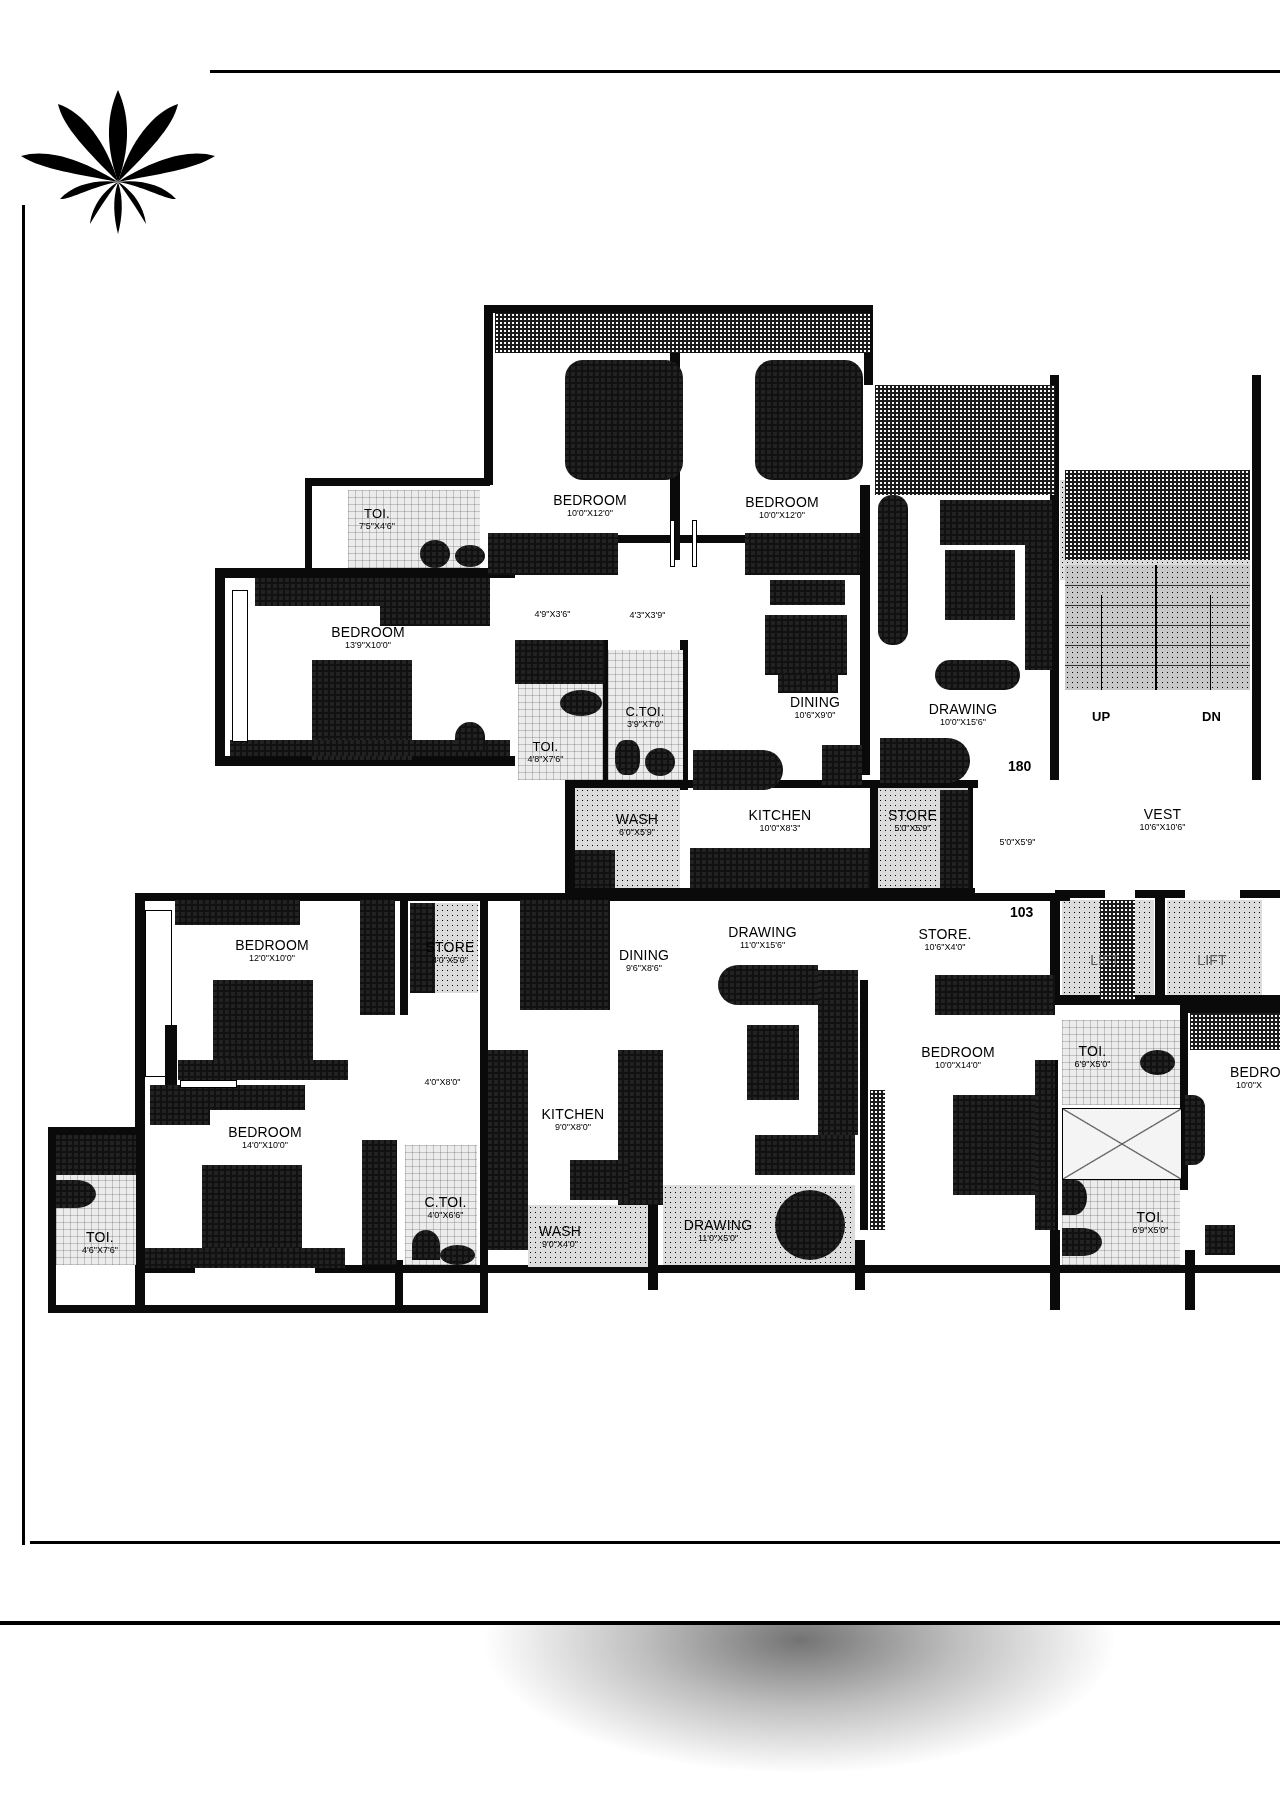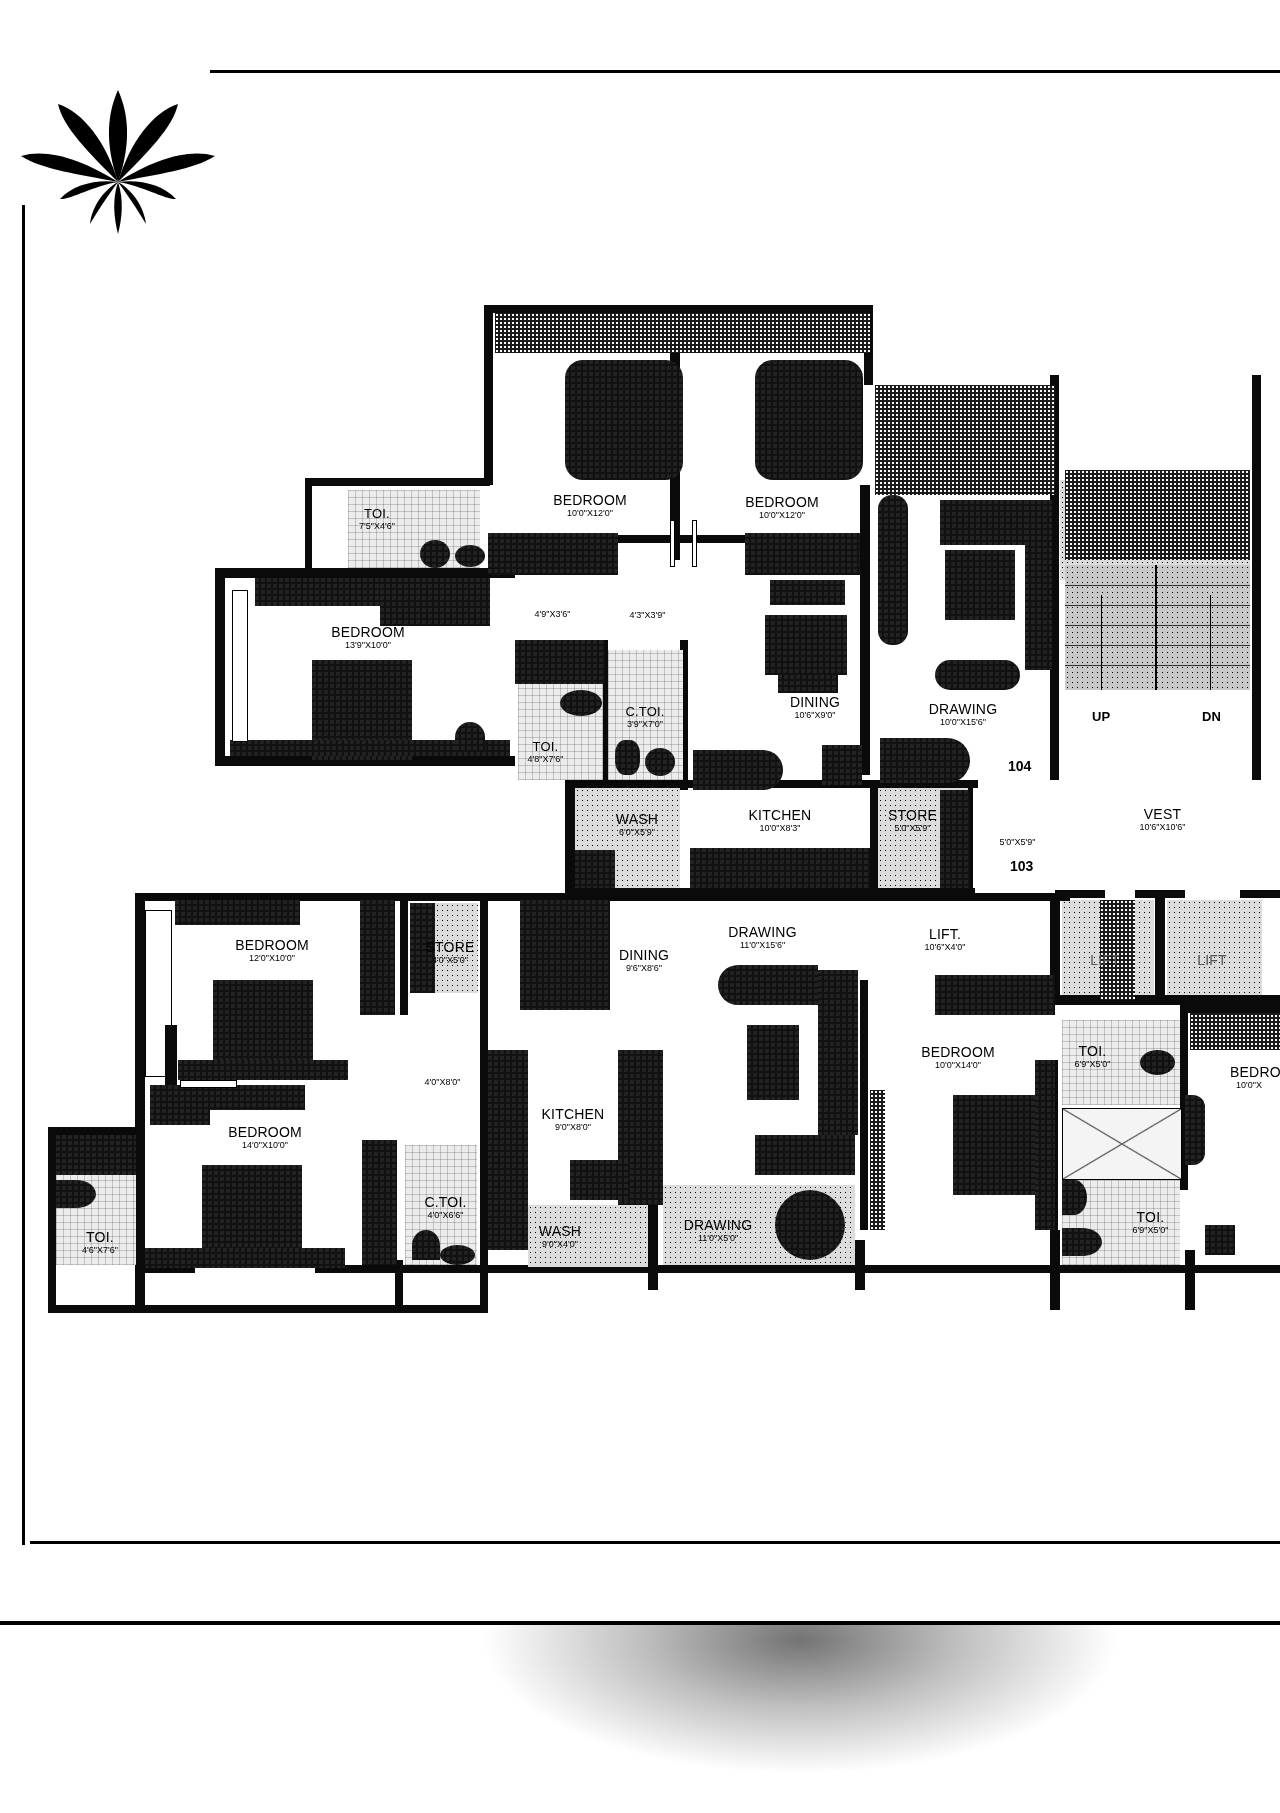--- a/index.html
+++ b/index.html
@@ -265,57 +265,57 @@
   <span class="dim">6'0"X5'9"</span>
 </div>
 <div class="label" style="left:740px;top:808px;width:80px;">
   <span class="name">KITCHEN</span>
   <span class="dim">10'0"X8'3"</span>
 </div>
 <div class="label" style="left:880px;top:808px;width:65px;">
   <span class="name">STORE</span>
   <span class="dim">5'0"X5'9"</span>
 </div>
-<div class="unit-no" style="left:1008px;top:758px;">104</div>
+<div class="unit-no" style="left:1008px;top:758px;">180</div>
 
 <div class="label" style="left:995px;top:836px;width:45px;">
   <span class="dim">5'0"X5'9"</span>
 </div>
 <div class="label" style="left:1125px;top:807px;width:75px;">
   <span class="name">VEST</span>
   <span class="dim">10'6"X10'6"</span>
 </div>
 <div class="label" style="left:1075px;top:953px;width:60px;">
   <span class="name" style="color:#555;">LIFT</span>
 </div>
 <div class="label" style="left:1182px;top:953px;width:60px;">
   <span class="name" style="color:#555;">LIFT</span>
 </div>
 <div class="stair-text" style="left:1092px;top:709px;">UP</div>
 <div class="stair-text" style="left:1202px;top:709px;">DN</div>
-<div class="unit-no" style="left:1010px;top:858px;">103</div>
+<div class="unit-no" style="left:1010px;top:904px;">103</div>
 
 <div class="label" style="left:227px;top:938px;width:90px;">
   <span class="name">BEDROOM</span>
   <span class="dim">12'0"X10'0"</span>
 </div>
 <div class="label" style="left:425px;top:940px;width:50px;">
   <span class="name">STORE</span>
   <span class="dim">4'0"X5'0"</span>
 </div>
 <div class="label" style="left:610px;top:948px;width:68px;">
   <span class="name">DINING</span>
   <span class="dim">9'6"X8'6"</span>
 </div>
 <div class="label" style="left:720px;top:925px;width:85px;">
   <span class="name">DRAWING</span>
   <span class="dim">11'0"X15'6"</span>
 </div>
 <div class="label" style="left:915px;top:927px;width:60px;">
-  <span class="name">LIFT.</span>
+  <span class="name">STORE.</span>
   <span class="dim">10'6"X4'0"</span>
 </div>
 <div class="label" style="left:420px;top:1076px;width:45px;">
   <span class="dim">4'0"X8'0"</span>
 </div>
 <div class="label" style="left:220px;top:1125px;width:90px;">
   <span class="name">BEDROOM</span>
   <span class="dim">14'0"X10'0"</span>
 </div>
 <div class="label" style="left:533px;top:1107px;width:80px;">

